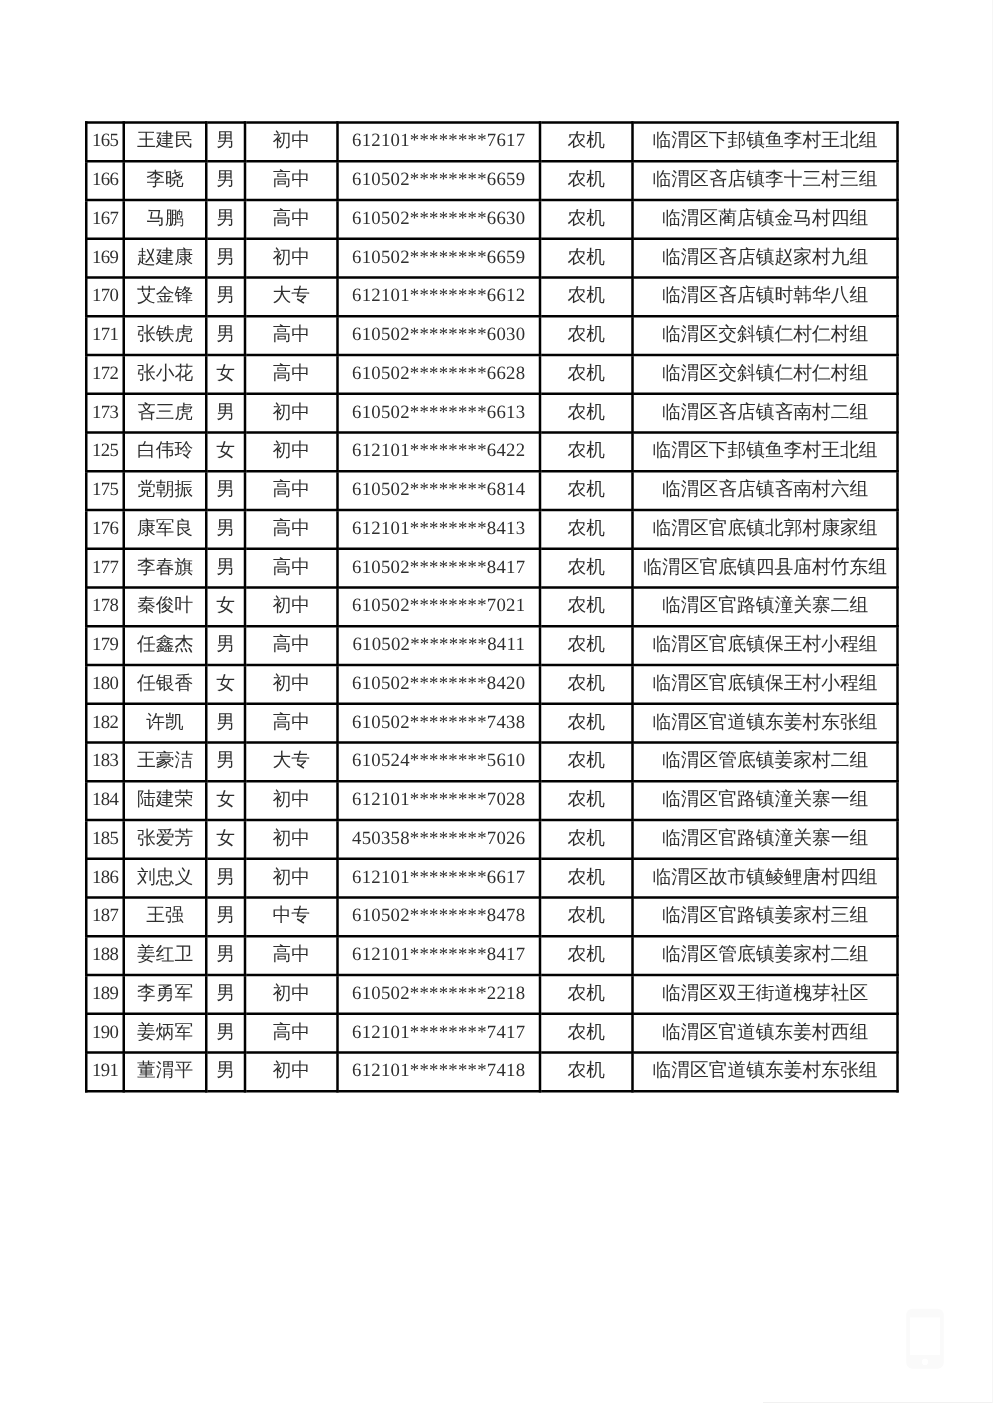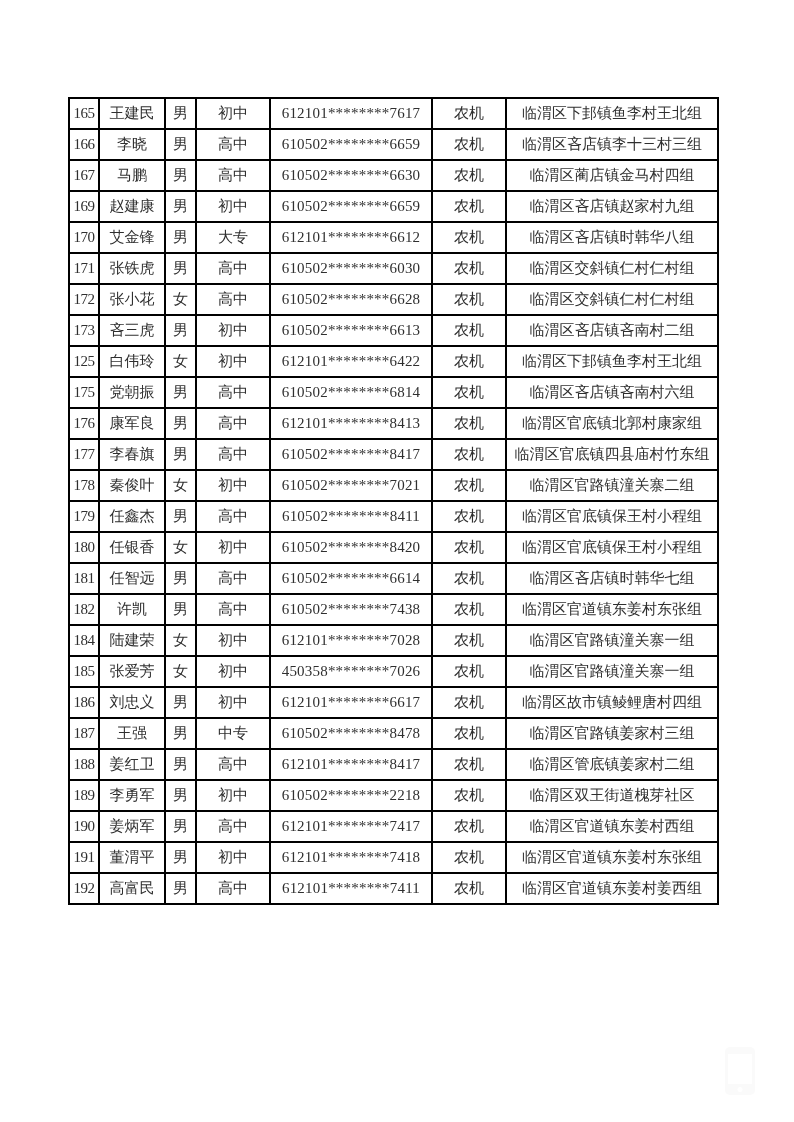--- a/index.html
+++ b/index.html
@@ -193,38 +193,38 @@
         <tr>
           <td class="c-no">180</td>
           <td class="c-name">任银香</td>
           <td class="c-gender">女</td>
           <td class="c-edu">初中</td>
           <td class="c-id">610502********8420</td>
           <td class="c-cat">农机</td>
           <td class="c-addr">临渭区官底镇保王村小程组</td>
         </tr>
         <tr>
-          <td class="c-no">181</td>
-          <td class="c-name">任智远</td>
-          <td class="c-gender">男</td>
-          <td class="c-edu">高中</td>
-          <td class="c-id">610502********6614</td>
-          <td class="c-cat">农机</td>
-          <td class="c-addr">临渭区吝店镇时韩华七组</td>
-        </tr>
-        <tr>
           <td class="c-no">182</td>
           <td class="c-name">许凯</td>
           <td class="c-gender">男</td>
           <td class="c-edu">高中</td>
           <td class="c-id">610502********7438</td>
           <td class="c-cat">农机</td>
           <td class="c-addr">临渭区官道镇东姜村东张组</td>
         </tr>
         <tr>
+          <td class="c-no">183</td>
+          <td class="c-name">王豪洁</td>
+          <td class="c-gender">男</td>
+          <td class="c-edu">大专</td>
+          <td class="c-id">610524********5610</td>
+          <td class="c-cat">农机</td>
+          <td class="c-addr">临渭区管底镇姜家村二组</td>
+        </tr>
+        <tr>
           <td class="c-no">184</td>
           <td class="c-name">陆建荣</td>
           <td class="c-gender">女</td>
           <td class="c-edu">初中</td>
           <td class="c-id">612101********7028</td>
           <td class="c-cat">农机</td>
           <td class="c-addr">临渭区官路镇潼关寨一组</td>
         </tr>
         <tr>
           <td class="c-no">185</td>
@@ -281,29 +281,20 @@
           <td class="c-addr">临渭区官道镇东姜村西组</td>
         </tr>
         <tr>
           <td class="c-no">191</td>
           <td class="c-name">董渭平</td>
           <td class="c-gender">男</td>
           <td class="c-edu">初中</td>
           <td class="c-id">612101********7418</td>
           <td class="c-cat">农机</td>
           <td class="c-addr">临渭区官道镇东姜村东张组</td>
-        </tr>
-        <tr>
-          <td class="c-no">192</td>
-          <td class="c-name">高富民</td>
-          <td class="c-gender">男</td>
-          <td class="c-edu">高中</td>
-          <td class="c-id">612101********7411</td>
-          <td class="c-cat">农机</td>
-          <td class="c-addr">临渭区官道镇东姜村姜西组</td>
         </tr>
       </tbody>
   </table>
 
   <div class="watermark">
     <svg width="32" height="50" viewBox="0 0 32 50" xmlns="http://www.w3.org/2000/svg">
       <rect x="1" y="1" width="30" height="48" rx="5" fill="#fafafa"></rect>
       <rect x="4" y="8" width="24" height="30" fill="#ffffff"></rect>
       <circle cx="16" cy="43.5" r="2.5" fill="#ffffff"></circle>
     </svg>

